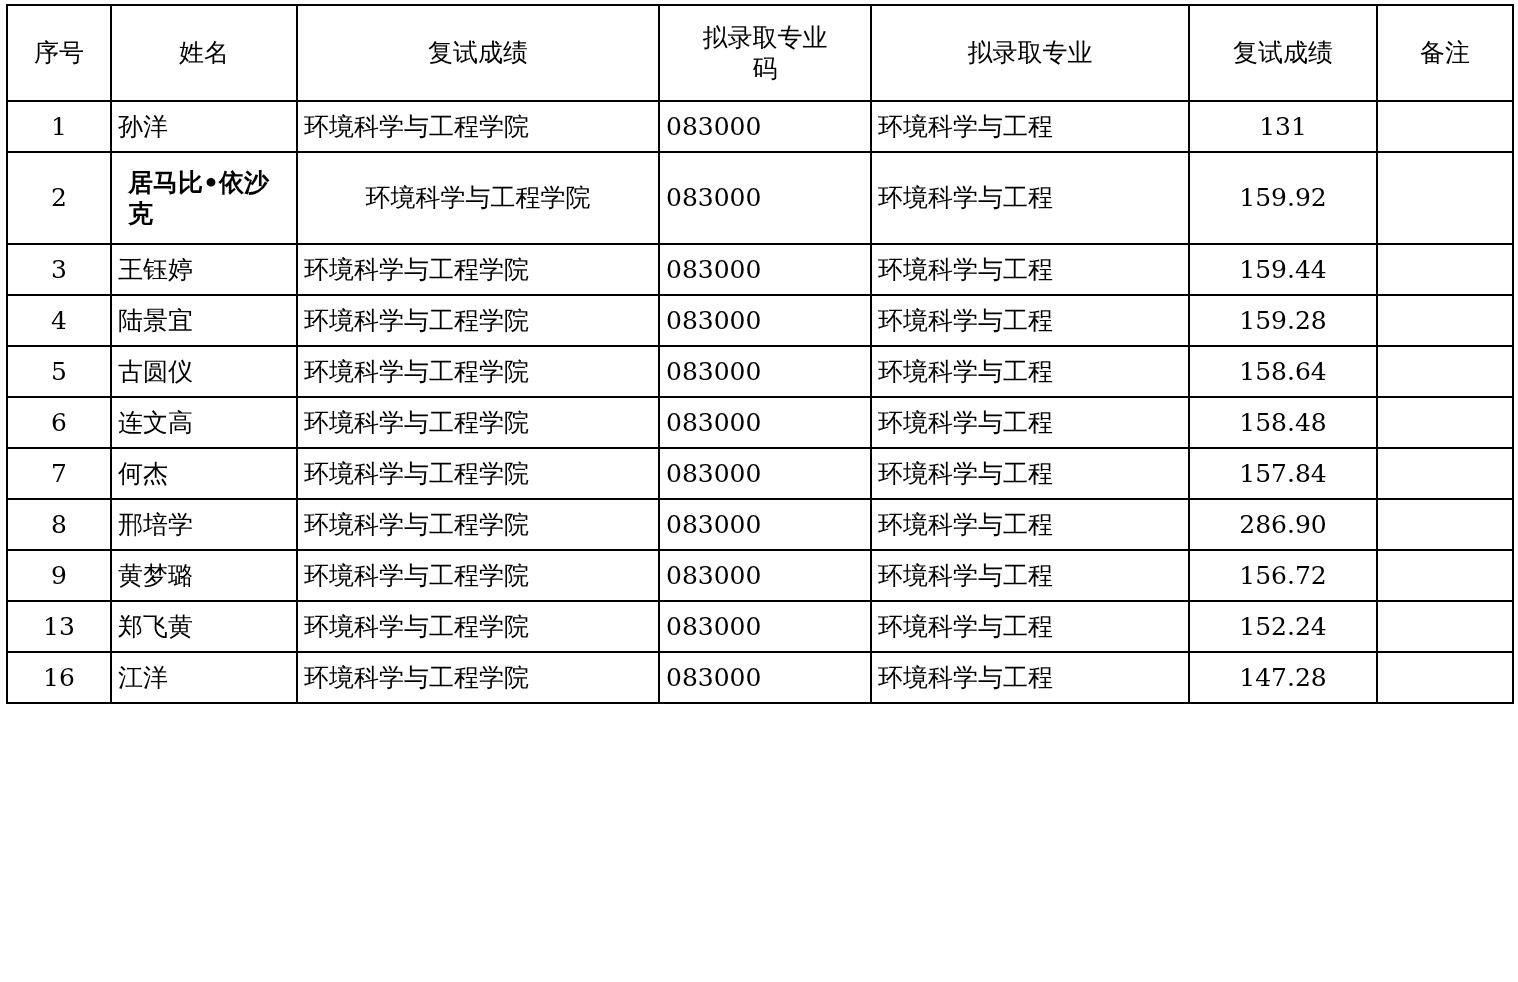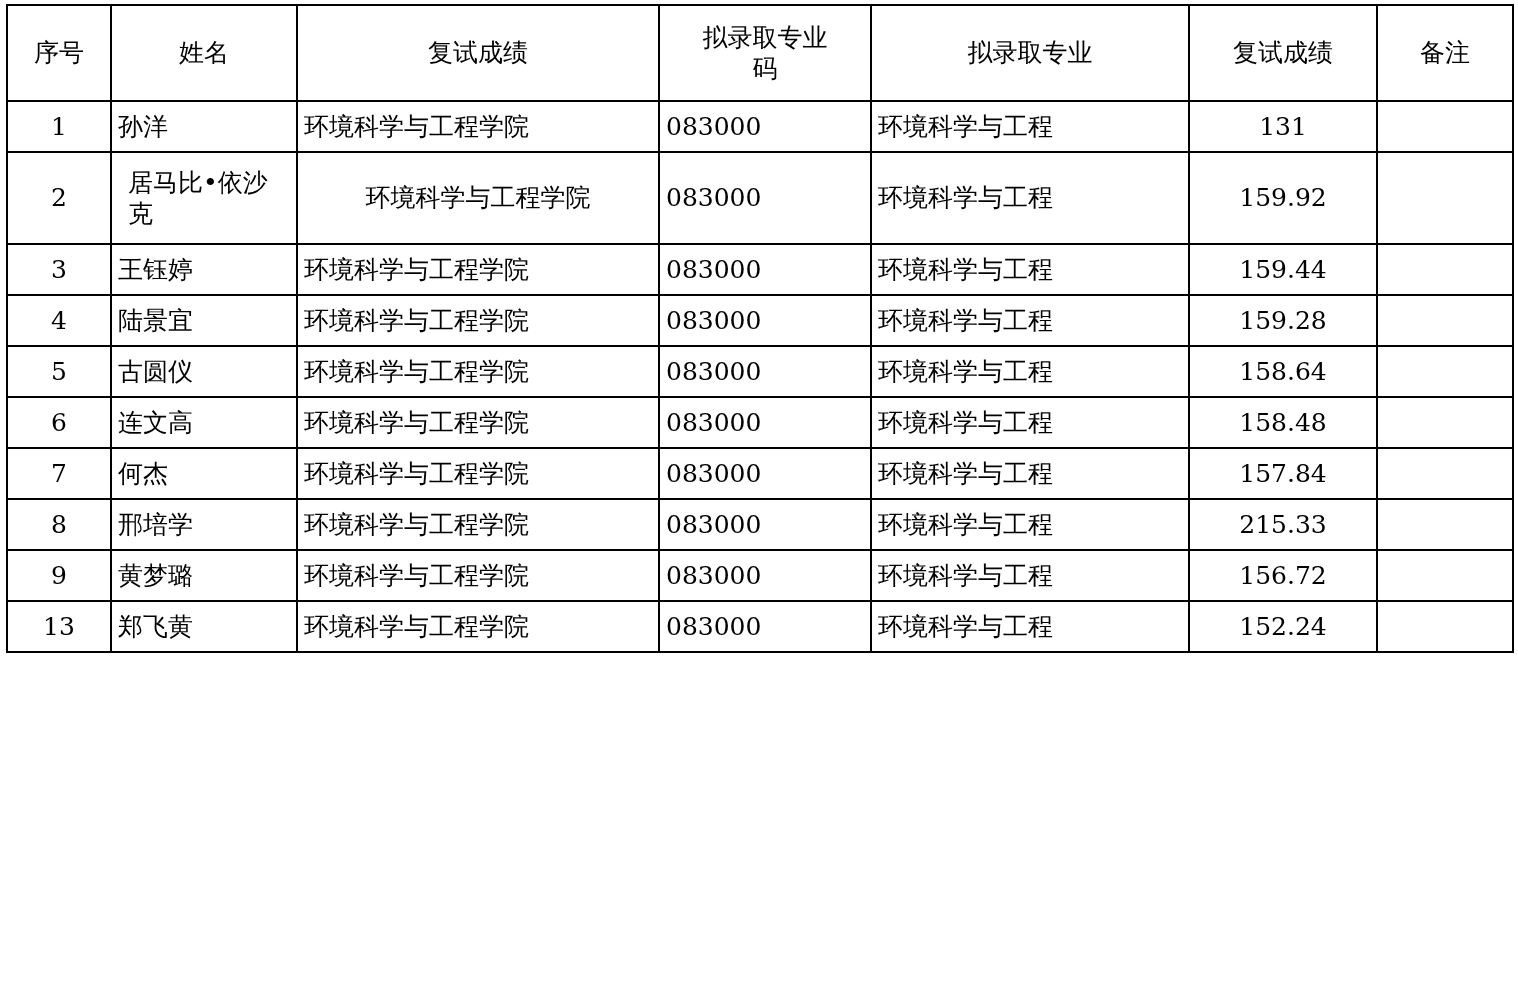--- a/index.html
+++ b/index.html
@@ -57,20 +57,21 @@
     vertical-align: middle;
   }
   .ctr { text-align: center; }
   .lft { text-align: left; padding-left: 12px; }
   .row-tall td { height: 92px; }
   .name-wrap {
     display: block;
     text-align: left;
     padding-left: 10px;
     line-height: 1.25;
+    font-weight: bold;
   }
   .hdr-break { display: block; }
 </style>
 </head>
 <body>
 
 <div class="page">
   <table class="admission-table">
     <colgroup>
       <col class="c-idx">
@@ -160,36 +161,45 @@
         <td class="lft">环境科学与工程</td>
         <td class="ctr">157.84</td>
         <td class="ctr"></td>
       </tr>
       <tr>
         <td class="ctr">8</td>
         <td class="lft">邢培学</td>
         <td class="lft">环境科学与工程学院</td>
         <td class="lft">083000</td>
         <td class="lft">环境科学与工程</td>
-        <td class="ctr">215.33</td>
+        <td class="ctr">286.90</td>
         <td class="ctr"></td>
       </tr>
       <tr>
         <td class="ctr">9</td>
         <td class="lft">黄梦璐</td>
         <td class="lft">环境科学与工程学院</td>
         <td class="lft">083000</td>
         <td class="lft">环境科学与工程</td>
         <td class="ctr">156.72</td>
         <td class="ctr"></td>
       </tr>
       <tr>
         <td class="ctr">13</td>
         <td class="lft">郑飞黄</td>
         <td class="lft">环境科学与工程学院</td>
         <td class="lft">083000</td>
         <td class="lft">环境科学与工程</td>
         <td class="ctr">152.24</td>
+        <td class="ctr"></td>
+      </tr>
+      <tr>
+        <td class="ctr">16</td>
+        <td class="lft">江洋</td>
+        <td class="lft">环境科学与工程学院</td>
+        <td class="lft">083000</td>
+        <td class="lft">环境科学与工程</td>
+        <td class="ctr">147.28</td>
         <td class="ctr"></td>
       </tr>
     </tbody>
   </table>
 </div>
 
 </body></html>

